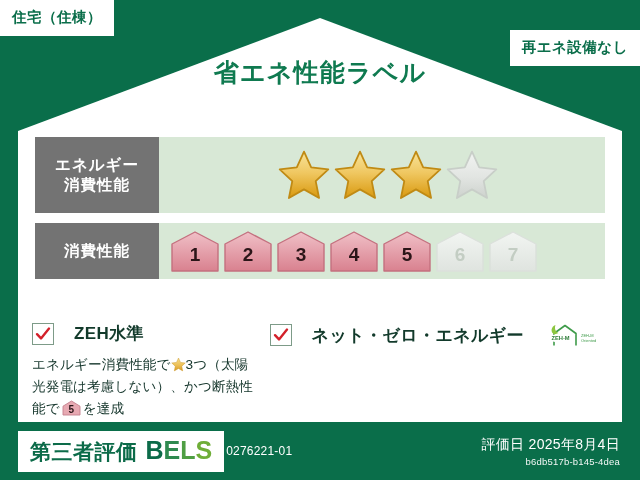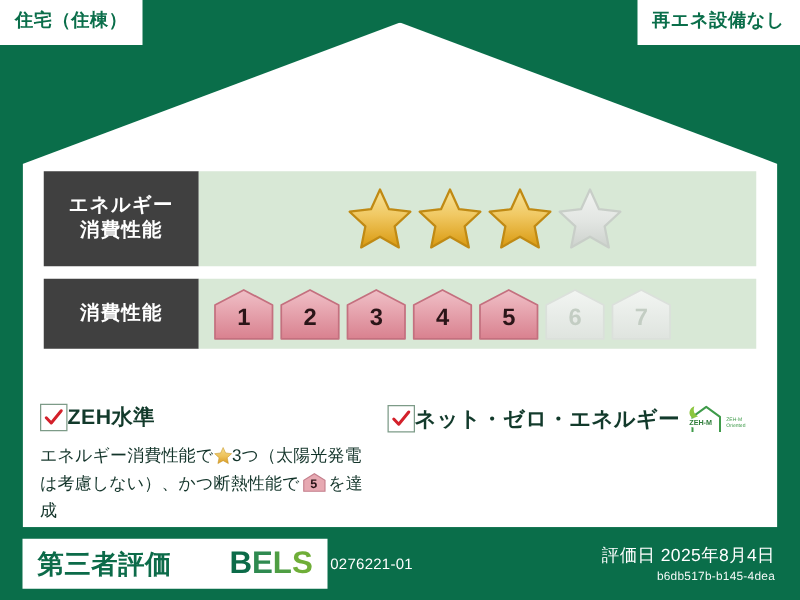--- a/index.html
+++ b/index.html
@@ -22,37 +22,37 @@
 
   
   .corner-tag{
     position:absolute;top:0;background:#ffffff;
     color:#0a6e4a;font-weight:bold;font-size:14.5px;
     line-height:1;letter-spacing:.5px;
     padding:10px 12px 11px 12px;
     white-space:nowrap;z-index:5;text-align:center;
   }
   .tag-left{left:0;}
-  .tag-right{right:0;}
+  .tag-right{right:0;margin-top:30px;}
 
   
   .title-block{position:absolute;top:56px;left:0;right:0;text-align:center;z-index:4;}
   .title-sub{
     color:#1a7a55;font-size:13.5px;font-weight:bold;letter-spacing:.6px;
     margin-bottom:6px;
   }
   .title-main{
     color:#0f7a50;font-size:25px;font-weight:bold;letter-spacing:1.2px;
   }
 
   
   .rows{position:absolute;left:35px;right:35px;top:137px;z-index:4;}
   .perf-row{display:flex;align-items:stretch;margin-bottom:10px;}
   .row-label{
-    background:#404040;color:#ffffff;font-weight:bold;
+    background:#737373;color:#ffffff;font-weight:bold;
     display:flex;flex-direction:column;align-items:center;justify-content:center;
     text-align:center;line-height:1.28;
     flex:0 0 124px;letter-spacing:1px;
   }
   .row-energy .row-label{font-size:15.5px;}
   .row-insul  .row-label{font-size:15.5px;}
   .row-body{
     flex:1;background:#d8e8d6;
     display:flex;align-items:center;
   }
@@ -77,21 +77,21 @@
   }
   .chip.on  span{color:#2b1518;}
   .chip.off span{color:#c3cdc3;}
 
   
   .criteria{
     position:absolute;left:32px;right:26px;top:322px;
     display:flex;z-index:4;
   }
   .crit{flex:1;padding-right:14px;}
-  .crit-head{display:flex;align-items:center;gap:0;margin-bottom:9px;}
+  .crit-head{display:flex;align-items:center;gap:20px;margin-bottom:9px;}
   .check-box{
     width:20px;height:20px;border:1.6px solid #7d9b88;background:#fff;
     display:flex;align-items:center;justify-content:center;flex:0 0 20px;
   }
   .check-box svg{width:16px;height:16px;display:block;}
   .crit-title{font-size:17px;font-weight:bold;color:#123a2b;letter-spacing:.4px;white-space:nowrap;}
   .crit-body{font-size:13.6px;line-height:1.62;color:#13342a;letter-spacing:.1px;}
   .zehm-logo{display:inline-flex;align-items:center;margin-left:4px;}
   .zehm-logo svg{width:52px;height:26px;display:block;}
 
@@ -107,24 +107,24 @@
   }
 
   
   .bottom-bar{
     position:absolute;left:0;right:0;bottom:0;height:58px;
     background:#0a6e4a;z-index:6;
     display:flex;align-items:center;
   }
   .bels-plate{
     background:#ffffff;margin-left:18px;padding:5px 12px 6px 12px;
-    display:flex;align-items:baseline;gap:22px;white-space:nowrap;
+    display:flex;align-items:baseline;gap:8px;white-space:nowrap;
   }
   .bels-jp{font-size:21px;font-weight:bold;color:#0c6b49;letter-spacing:.5px;}
-  .bels-word{font-size:25px;font-weight:bold;letter-spacing:0;margin-left:24px;}
+  .bels-word{font-size:25px;font-weight:bold;letter-spacing:0;}
   .bels-word .b1{color:#0c6b49;}
   .bels-word .b2{color:#2f8a50;}
   .bels-word .b3{color:#4f9e43;}
   .bels-word .b4{color:#6fae38;}
   .bels-no{
     color:#ffffff;font-size:12px;margin-left:2px;letter-spacing:.2px;
   }
   .bottom-right{
     margin-left:auto;margin-right:20px;text-align:right;color:#ffffff;
   }
@@ -135,20 +135,21 @@
 <body>
 
 <div id="label-root">
 
   <div class="house-panel"></div>
 
   <div class="corner-tag tag-left">住宅（住棟）</div>
   <div class="corner-tag tag-right">再エネ設備なし</div>
 
   <div class="title-block">
+    <div class="title-main">省エネ性能ラベル</div>
   </div>
 
   <div class="rows">
 
     <div class="perf-row row-energy">
       <div class="row-label">
         <span>エネルギー</span>
         <span>消費性能</span>
       </div>
       <div class="row-body">

